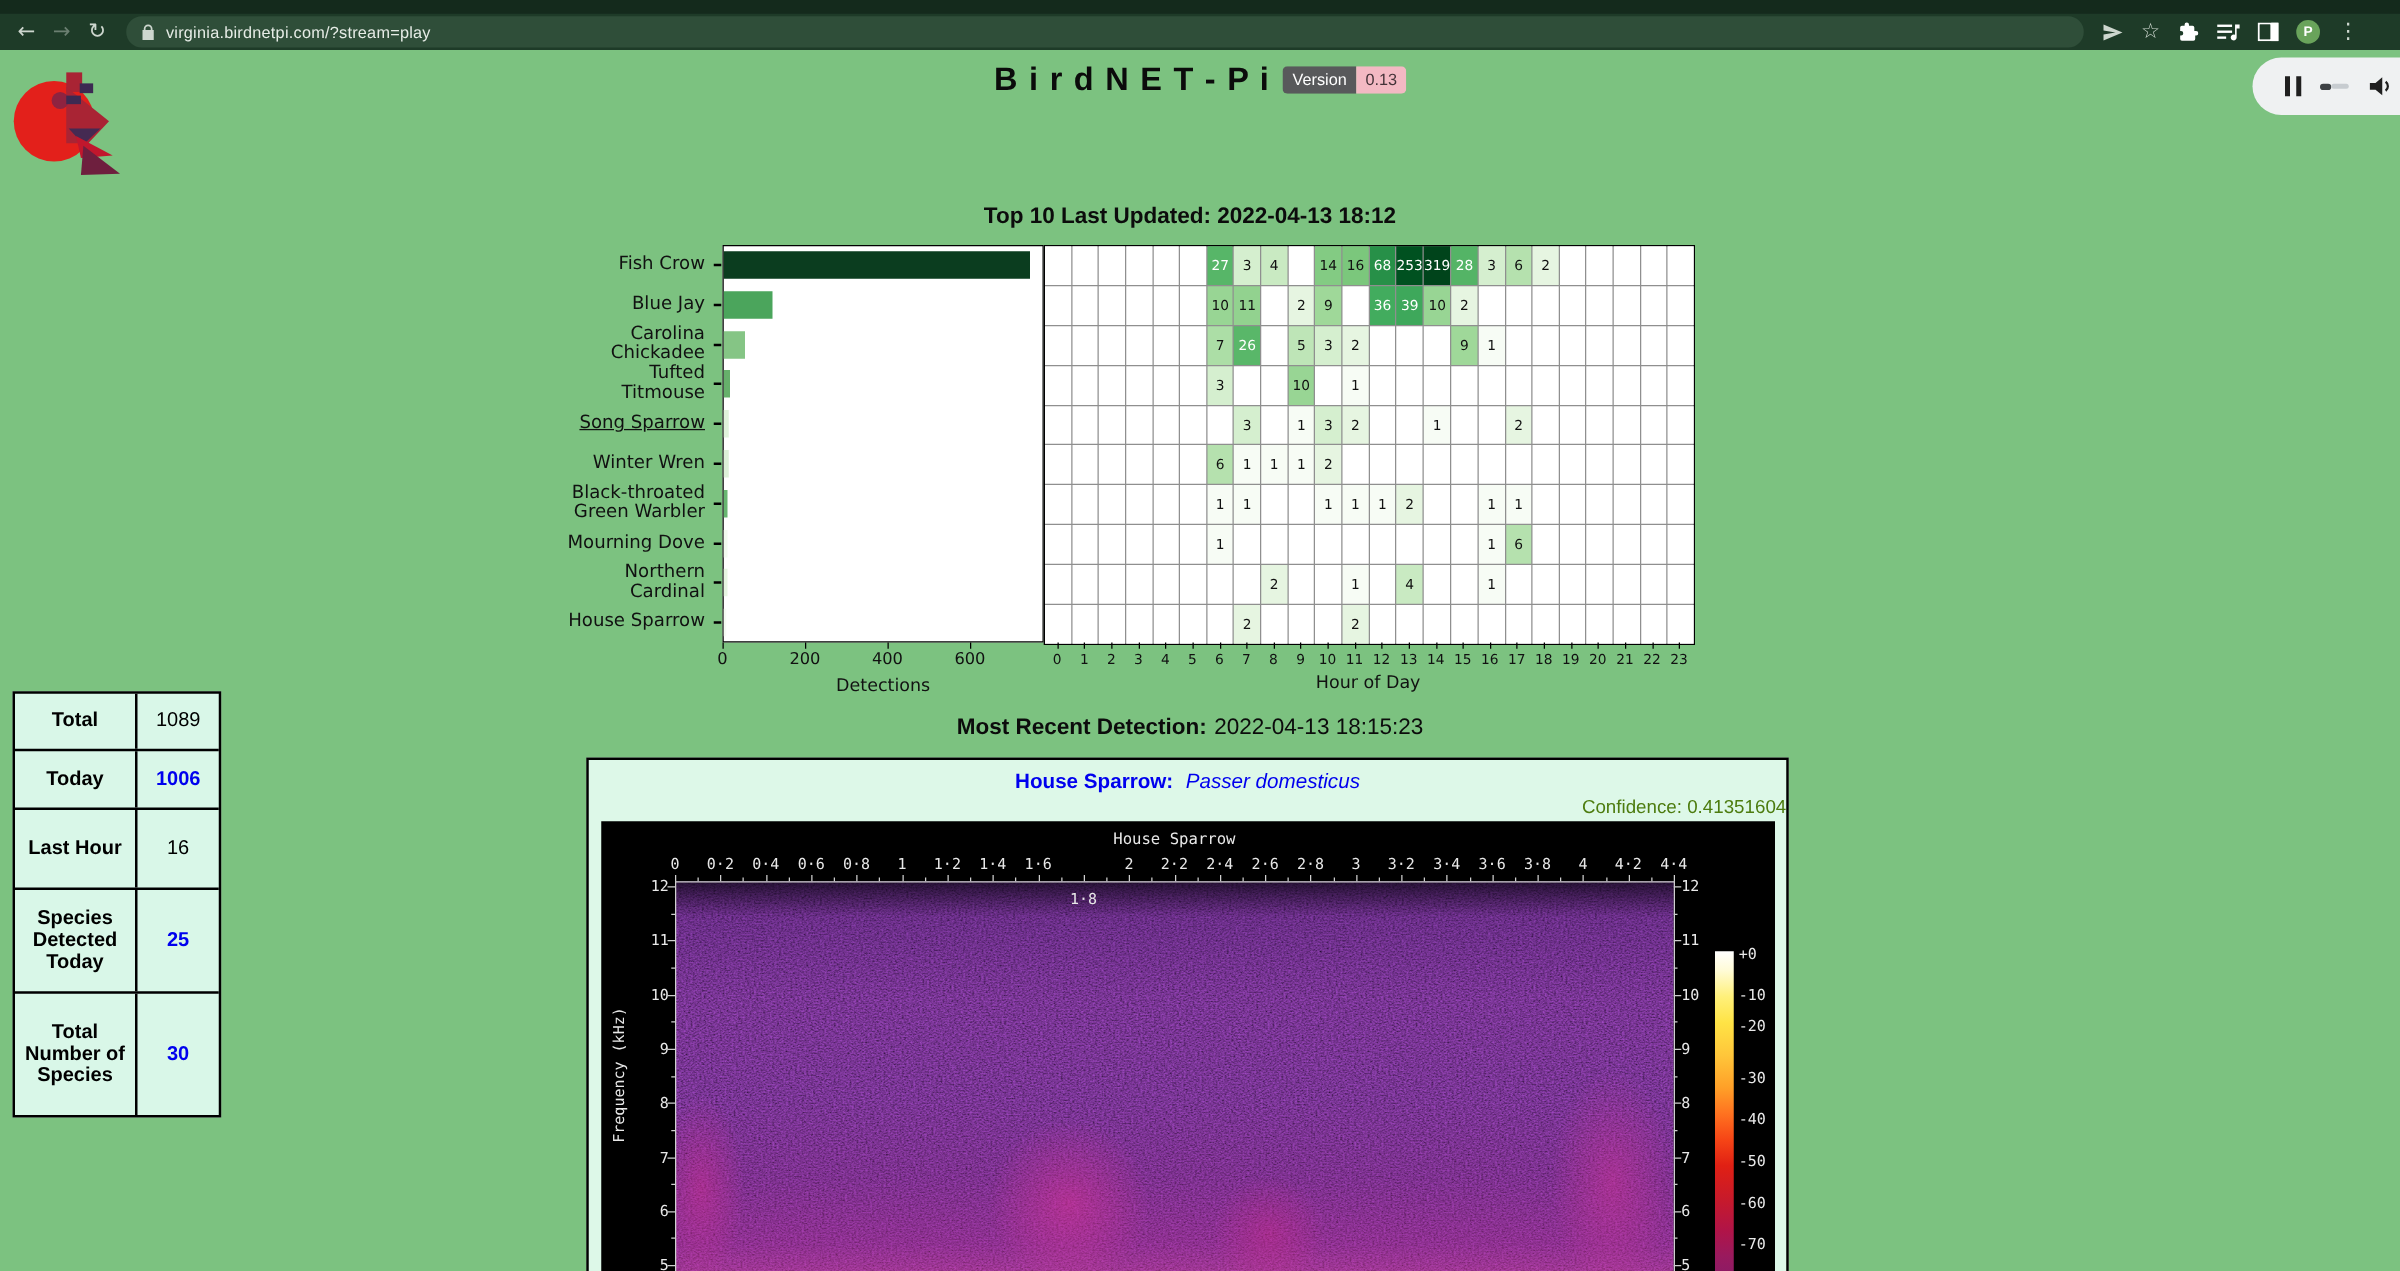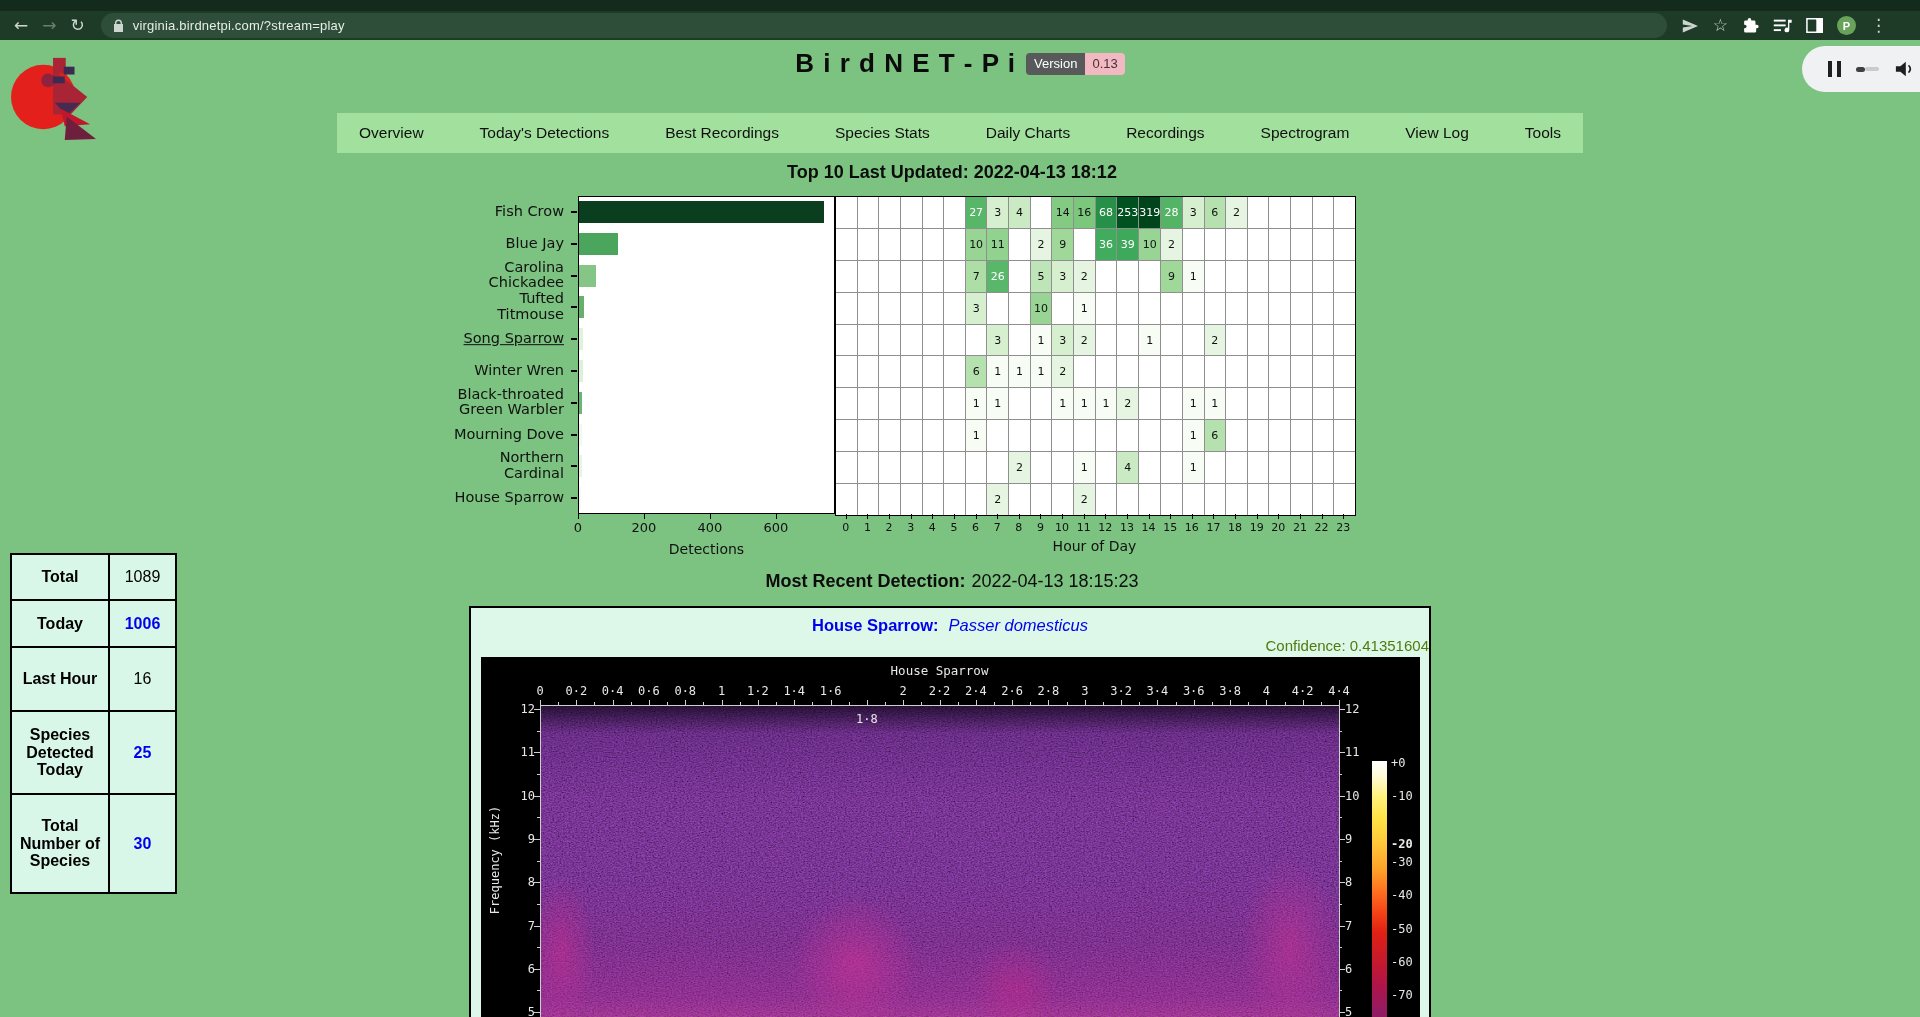--- a/index.html
+++ b/index.html
@@ -142,31 +142,20 @@
     <span class="seek">
         <span class="dot"></span>
         <span class="trk"></span>
       </span>
     <svg width="20" height="18" viewBox="0 0 22 20">
         <path fill="#1f1f1f" d="M2 7h5l6-5v16l-6-5H2z"></path>
         <path fill="none" stroke="#1f1f1f" stroke-width="2" d="M16 6a5 5 0 0 1 0 8"></path>
       </svg>
   </div>
 
-  <div class="nav" id="nav">
-      <div class="nav-item">Overview</div>
-      <div class="nav-item">Today's Detections</div>
-      <div class="nav-item">Best Recordings</div>
-      <div class="nav-item">Species Stats</div>
-      <div class="nav-item">Daily Charts</div>
-      <div class="nav-item">Recordings</div>
-      <div class="nav-item">Spectrogram</div>
-      <div class="nav-item">View Log</div>
-      <div class="nav-item">Tools</div>
-    </div>
 
   <div class="h-top10">Top 10 Last Updated: 2022-04-13 18:12</div>
   <div class="h-recent">
     <b>Most Recent Detection:</b><span>2022-04-13 18:15:23</span>
   </div>
 
   <div id="chart-layer">
       <div class="barframe" style="left: 578px; top: 196px; width: 257px; height: 318px;"></div>
       <div class="sp-label" style="left: 452px; width: 112px; top: 211.9px;">Fish Crow</div>
       <div class="ytick" style="left: 571px; top: 210.9px;"></div>
@@ -668,21 +657,21 @@
         <div class="spec-line" style="left: 858px; top: 311.8px; width: 6px; height: 1px;"></div>
         <div class="spec-line" style="left: 56px; top: 333.45px; width: 3px; height: 1px;"></div>
         <div class="spec-line" style="left: 858px; top: 333.45px; width: 3px; height: 1px;"></div>
         <div class="spec-ylab" style="left: 20px; width: 34px; text-align: right; top: 355.1px;">5</div>
         <div class="spec-line" style="left: 53px; top: 355.1px; width: 6px; height: 1px;"></div>
         <div class="spec-ylab" style="left: 864px; width: 30px; top: 355.1px;">5</div>
         <div class="spec-line" style="left: 858px; top: 355.1px; width: 6px; height: 1px;"></div>
         <div class="colorbar" style="left: 891px; top: 104px; height: 260px;"></div>
         <div class="cb-lab" style="left: 910px; top: 106px;">+0</div>
         <div class="cb-lab" style="left: 910px; top: 139.1px;">-10</div>
-        <div class="cb-lab" style="left: 910px; top: 187px; font-weight: bold;">-20</div>
+        <div class="cb-lab" style="left: 910px; top: 164px;">-20</div>
         <div class="cb-lab" style="left: 910px; top: 205.3px;">-30</div>
         <div class="cb-lab" style="left: 910px; top: 238.4px;">-40</div>
         <div class="cb-lab" style="left: 910px; top: 271.5px;">-50</div>
         <div class="cb-lab" style="left: 910px; top: 304.6px;">-60</div>
         <div class="cb-lab" style="left: 910px; top: 337.7px;">-70</div>
       </div>
   </div>
 </div>
 
 </body></html>

